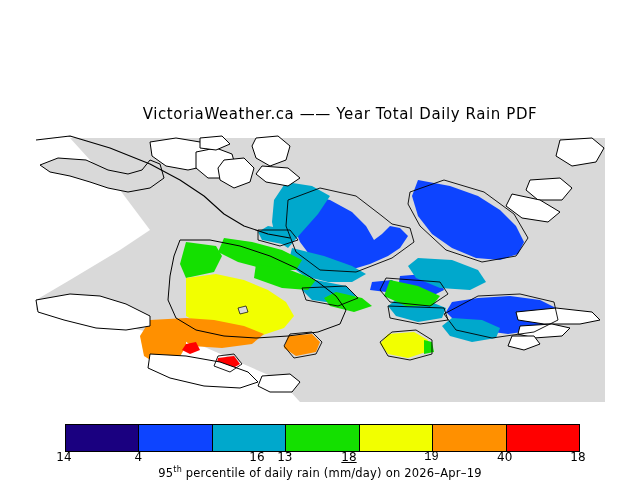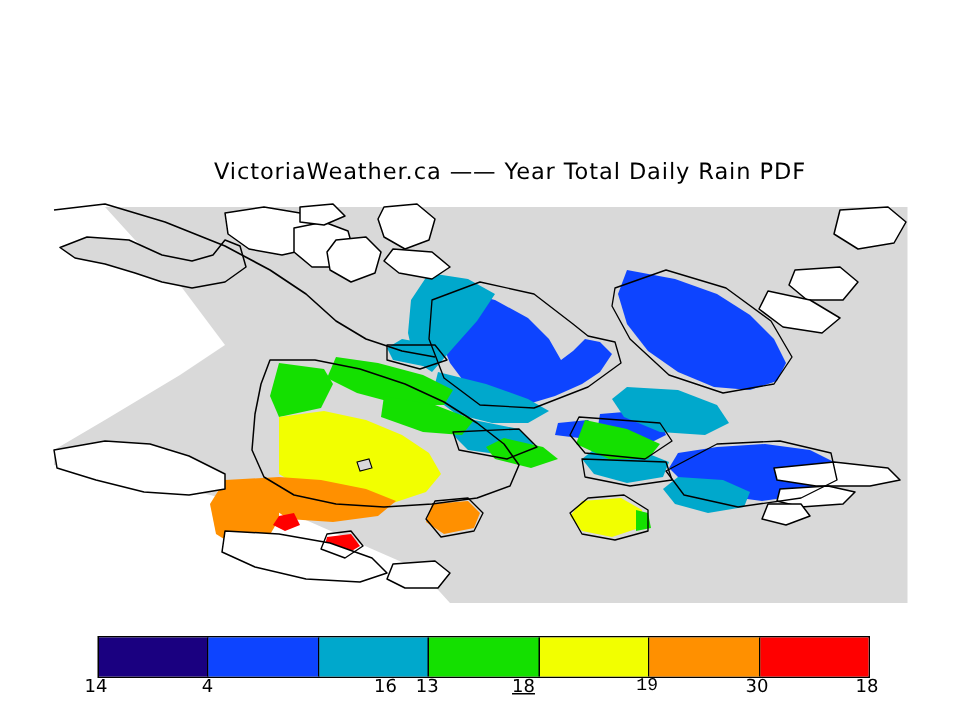--- a/index.html
+++ b/index.html
@@ -198,19 +198,20 @@
       <div class="cb-seg" style="background: rgb(255, 0, 0);"></div>
     </div>
 
     <div id="cb-ticks">
         <div class="cb-tick" style="left: 64px;">14</div>
         <div class="cb-tick" style="left: 138.286px;">4</div>
         <div class="cb-tick" style="left: 211px; margin-left: 46px;">16</div>
         <div class="cb-tick" style="left: 284.857px;">13</div>
         <div class="cb-tick" style="left: 349px; text-decoration: underline;">18</div>
         <div class="cb-tick" style="left: 431.429px; font-family: Liberation Mono, monospace;">19</div>
-        <div class="cb-tick" style="left: 504.714px;">30</div>
+        <div class="cb-tick" style="left: 504.714px;">40</div>
         <div class="cb-tick" style="left: 578px;">18</div>
       </div>
 
+    <div id="cb-caption"><span>95</span><sup>th</sup><span> percentile of daily rain (mm/day) on 2026–Apr–19</span></div>
   </div>
 
 </div>
 
 </body></html>

